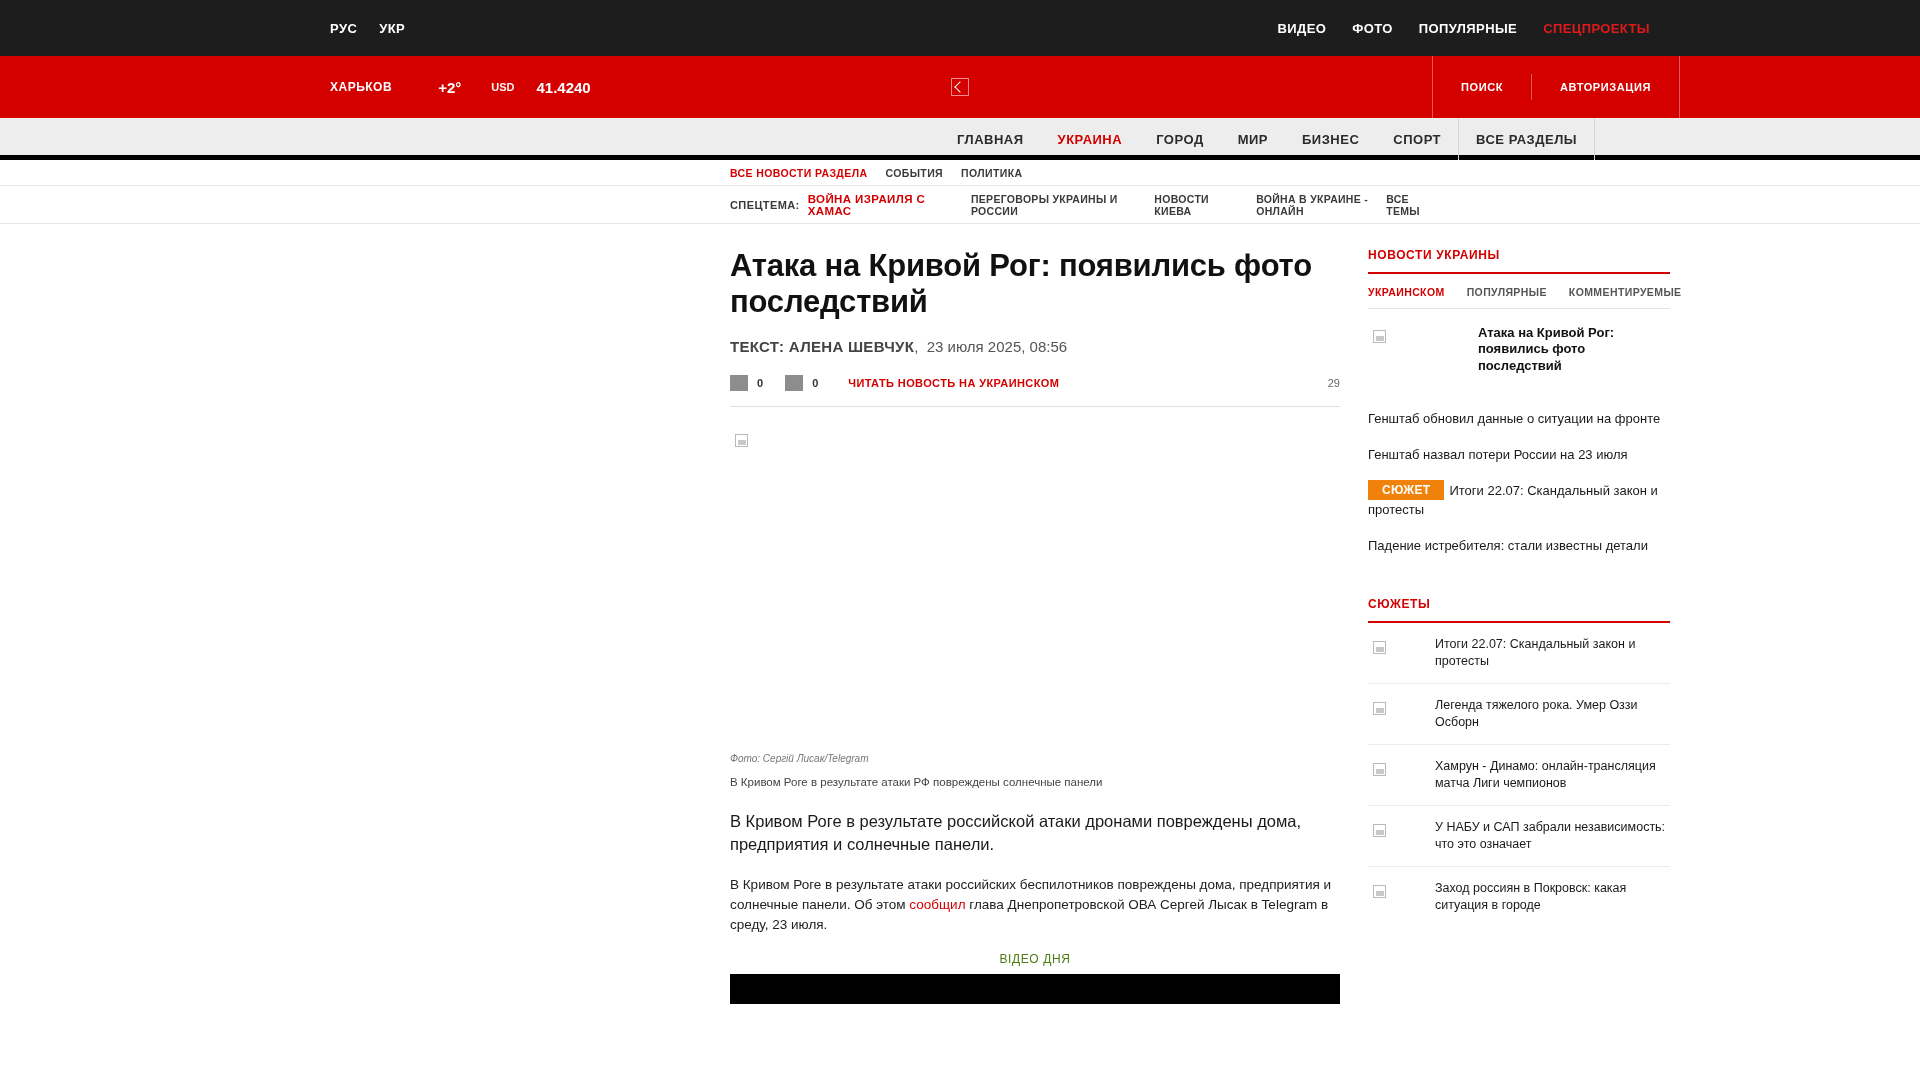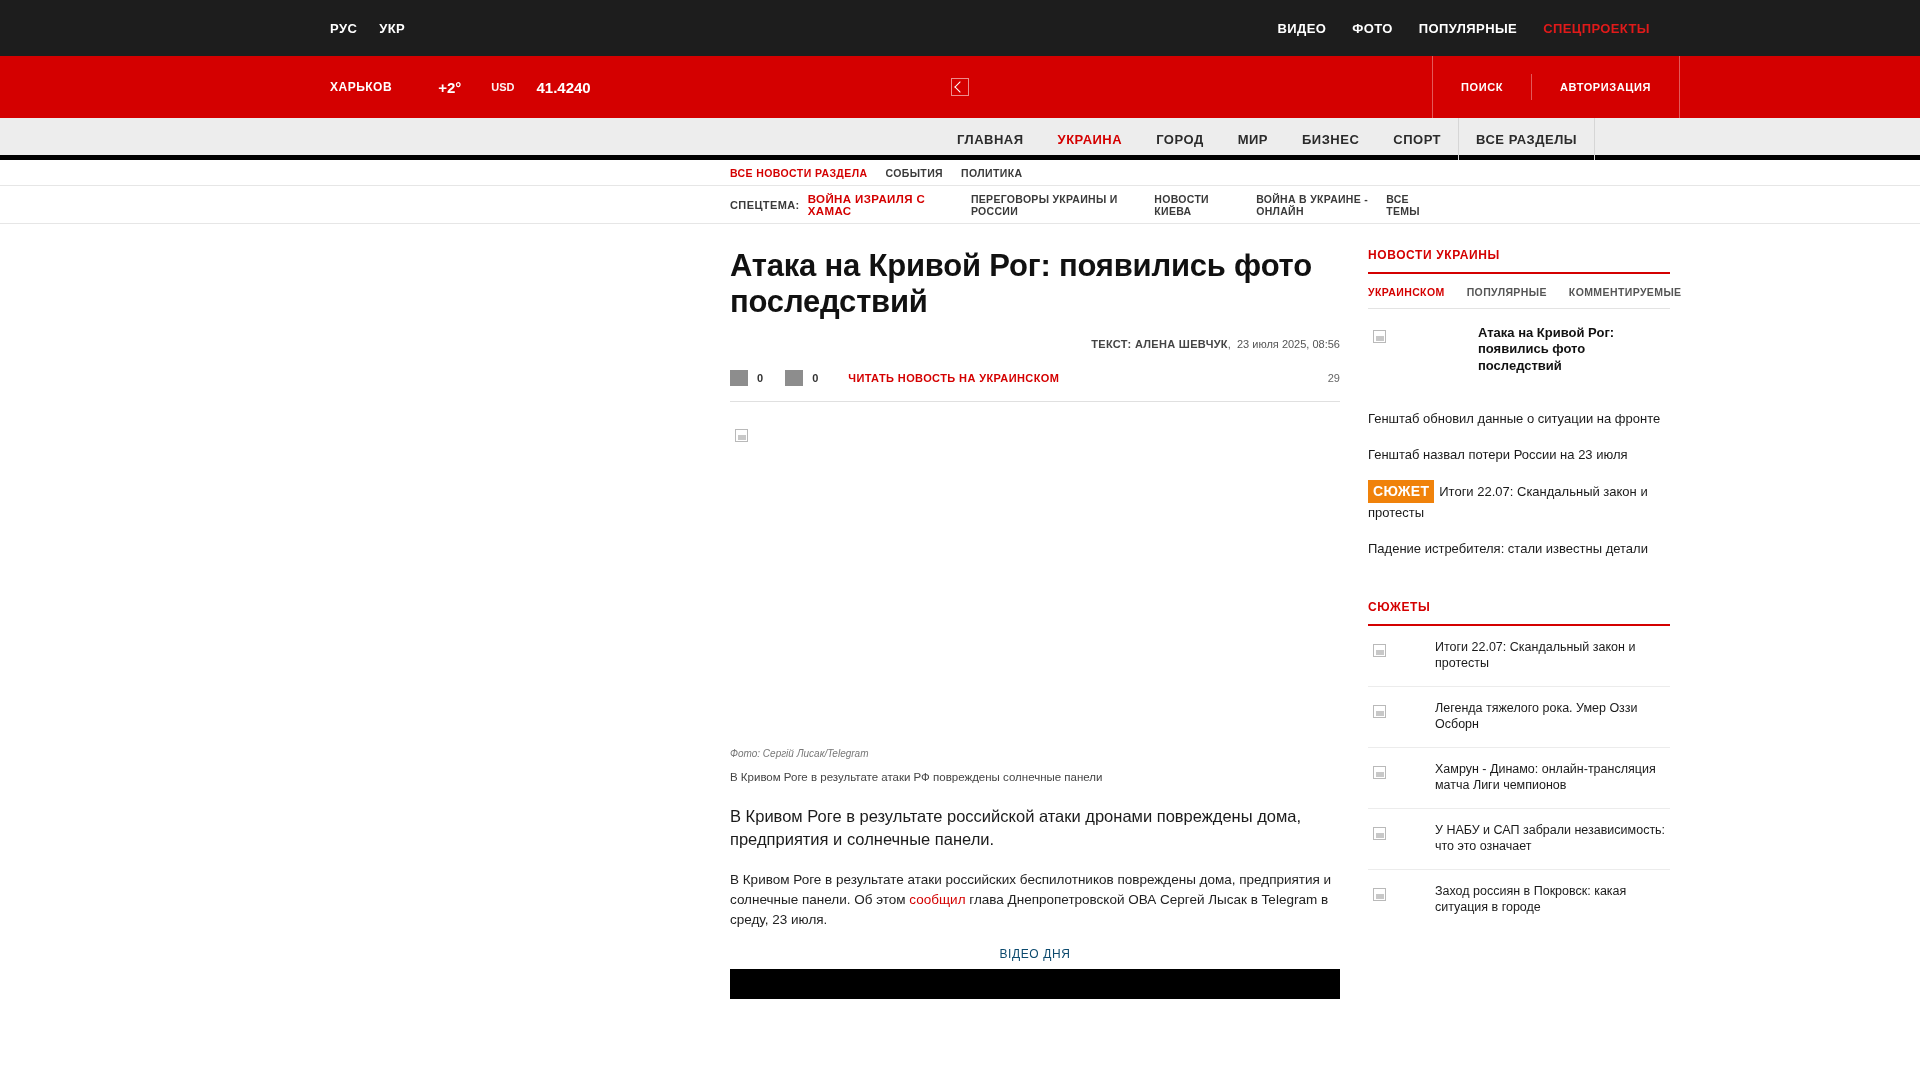--- a/index.html
+++ b/index.html
@@ -139,21 +139,21 @@
     display: flex; padding-top: 24px;
     padding-left: 490px;
   }
   .col-main { width: 610px; }
   .col-side { width: 302px; margin-left: 28px; }
 
   h1.title {
     font-size: 31px; line-height: 1.16; font-weight: bold;
     margin: 0 0 18px 0; color: #111; letter-spacing: -.2px;
   }
-  .byline { font-size: 11px; color: #555; margin-bottom: 18px; text-align: right; }
+  .byline { font-size: 15px; color: #555; margin-bottom: 18px; }
   .byline .author { font-weight: bold; color: #444; letter-spacing:.3px; }
   .byline .date { color: #555; }
 
   .actionbar {
     display: flex; align-items: center;
     border-bottom: 1px solid #e0e0e0;
     padding-bottom: 12px; margin-bottom: 22px;
     height: 34px;
   }
   .counter { display: flex; align-items: center; margin-right: 22px; }
@@ -183,21 +183,21 @@
   .lead-para {
     font-size: 16.5px; line-height: 1.42; color: #1b1b1b;
     margin: 0 0 18px 0;
   }
   .body-para {
     font-size: 13.5px; line-height: 1.5; color: #222; margin: 0 0 16px 0;
   }
   .body-para a { color: #d40000; text-decoration: none; }
 
   .video-label {
-    text-align: center; font-size: 12px; color: #0c4a6e;
+    text-align: center; font-size: 12px; color: #4d7c0f;
     letter-spacing: .6px; margin: 16px 0 8px;
   }
   .video-box { width: 100%; height: 30px; background: #000; }
 
   
   .side-block { margin-bottom: 34px; }
   .side-title {
     font-size: 12px; font-weight: bold; color: #d40000;
     letter-spacing: .6px; padding-bottom: 10px;
     border-bottom: 2px solid #d40000;
@@ -220,22 +220,22 @@
   .thumb-sm { width: 56px; height: 34px; flex: 0 0 56px; }
   .feat-title {
     font-size: 13px; line-height: 1.25; font-weight: bold; color: #111;
   }
   .news-list a {
     display: block; font-size: 13px; line-height: 1.35; color: #1a1a1a;
     text-decoration: none; padding: 9px 0;
   }
   .tag {
     display: inline-block; background: #f0820a; color: #fff;
-    font-size: 14px; font-weight: bold; letter-spacing: .3px;
-    padding: 2px 5px; margin-right: 5px; vertical-align: middle;
+    font-size: 12px; font-weight: bold; letter-spacing: .3px;
+    padding: 2px 14px; margin-right: 5px; vertical-align: middle;
     position: relative; top: -1px;
   }
   .story-item {
     display: flex; gap: 11px; align-items: flex-start;
     padding: 13px 0; border-bottom: 1px solid #ececec;
   }
   .story-title { font-size: 12.5px; line-height: 1.3; color: #1a1a1a; }
   .side-block .stories-wrap .story-item:last-child { border-bottom: none; }
 </style>
 </head>

